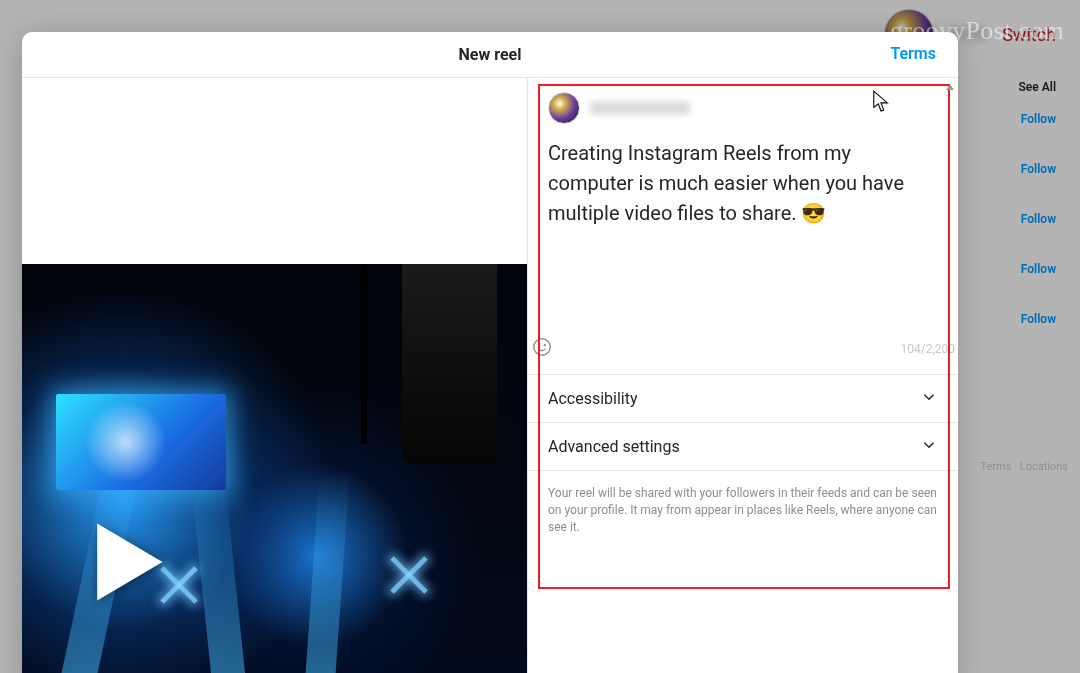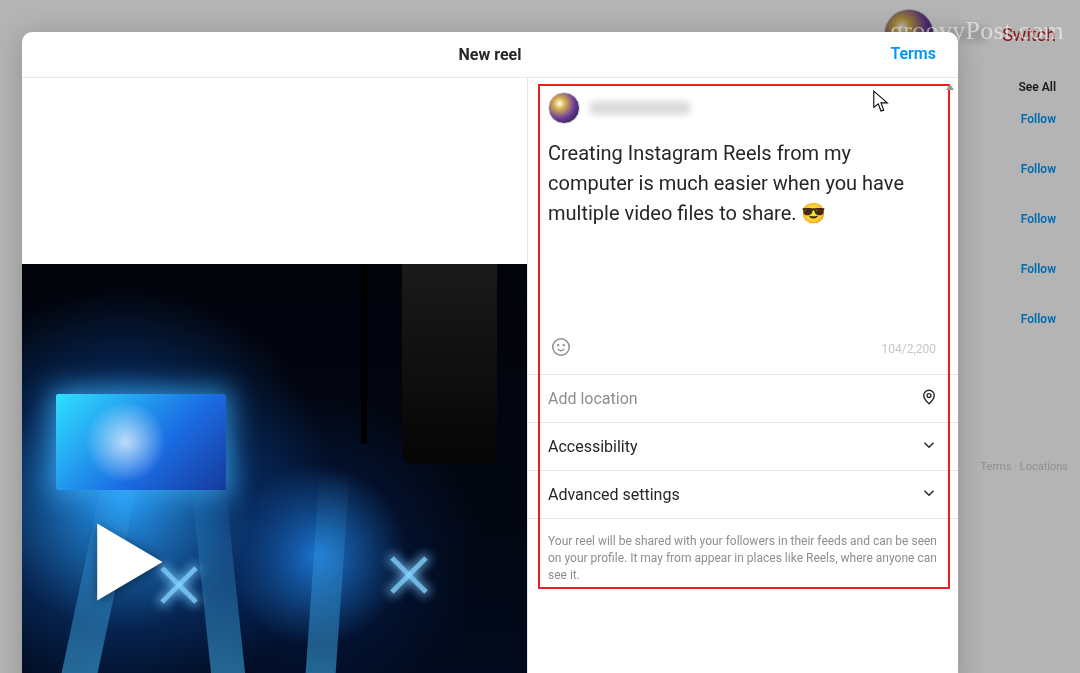--- a/index.html
+++ b/index.html
@@ -52,21 +52,21 @@
   .play-btn svg { width:100%; height:100%; filter:drop-shadow(0 2px 6px rgba(0,0,0,0.45)); }
 
   
   .panel { flex:1; border-left:1px solid #e6e6e6; position:relative; }
   .panel-scroll { position:absolute; inset:0; padding:0; overflow:hidden; }
   .highlight-box { position:absolute; left:10px; top:6px; right:8px; height:505px; border:2px solid #ef1d1d; pointer-events:none; }
   .user-row { display:flex; align-items:center; gap:10px; padding:14px 20px 8px; }
   .user-avatar { width:32px; height:32px; border-radius:50%; background: radial-gradient(circle at 35% 35%, #fff 0%, #d8b24a 20%, #6a3c9b 55%, #111 100%); border:1px solid #ddd; flex:0 0 32px; }
   .user-name { width:100px; height:14px; background:#dcdcdc; filter:blur(3px); border-radius:2px; }
   .caption { padding:6px 20px 4px; font-size:20px; line-height:1.5; color:#262626; min-height:200px; }
-  .caption-footer { display:flex; align-items:center; justify-content:space-between; padding:4px 22px 12px; color:#c7c7c7; }
+  .caption-footer { display:flex; align-items:center; justify-content:space-between; padding:4px 3px 12px; color:#c7c7c7; }
   .emoji-icon svg { width:22px; height:22px; }
   .char-count { font-size:12px; color:#c7c7c7; }
   .row { height:48px; border-top:1px solid #e6e6e6; display:flex; align-items:center; justify-content:space-between; padding:0 20px; cursor:pointer; }
   .row-label { font-size:16px; color:#262626; }
   .placeholder { color:#8e8e8e; }
   .row-icon svg { width:18px; height:18px; }
   .disclaimer { border-top:1px solid #e6e6e6; padding:14px 20px 20px; font-size:12px; line-height:1.4; color:#8e8e8e; }
 
   
   .scrollbar-track{position:absolute;right:2px;top:0;width:12px;height:100%;}
@@ -150,29 +150,20 @@
             <svg viewBox="0 0 24 24" fill="none" stroke="#8e8e8e" stroke-width="1.6">
               <circle cx="12" cy="12" r="9"></circle>
               <circle cx="9" cy="10" r="0.5" fill="#8e8e8e"></circle>
               <circle cx="15" cy="10" r="0.5" fill="#8e8e8e"></circle>
               <path d="M8.5 14c.9 1.2 2.1 2 3.5 2s2.6-.8 3.5-2"></path>
             </svg>
           </span>
           <span class="char-count">104/2,200</span>
         </div>
 
-        <div class="row">
-          <span class="row-label placeholder">Add location</span>
-          <span class="row-icon">
-            <svg viewBox="0 0 24 24" fill="none" stroke="#262626" stroke-width="1.8">
-              <path d="M12 21s-7-6.2-7-11a7 7 0 1 1 14 0c0 4.8-7 11-7 11z"></path>
-              <circle cx="12" cy="10" r="2.6"></circle>
-            </svg>
-          </span>
-        </div>
 
         <div class="row">
           <span class="row-label">Accessibility</span>
           <span class="row-icon">
             <svg viewBox="0 0 24 24" fill="none" stroke="#262626" stroke-width="2">
                 <polyline points="6 9 12 15 18 9"></polyline>
               </svg>
           </span>
         </div>
 

